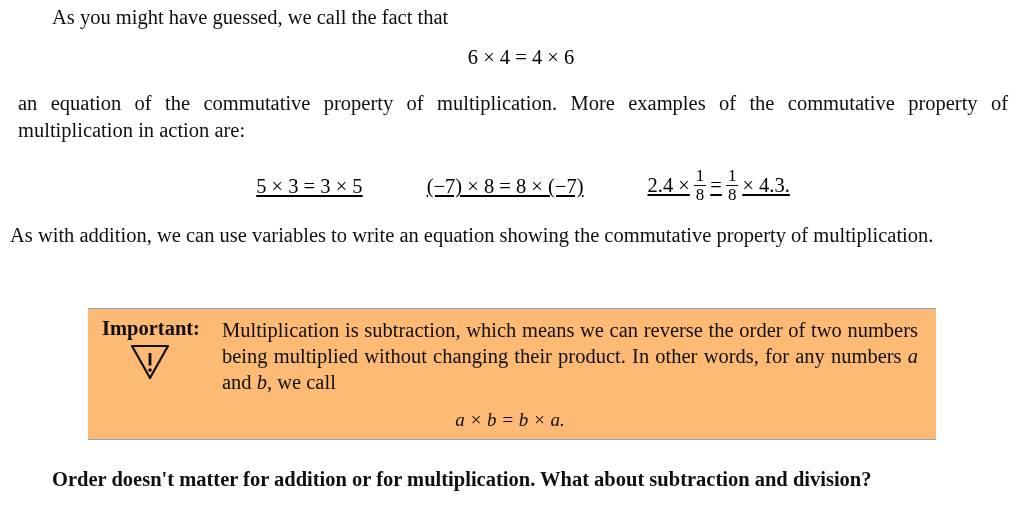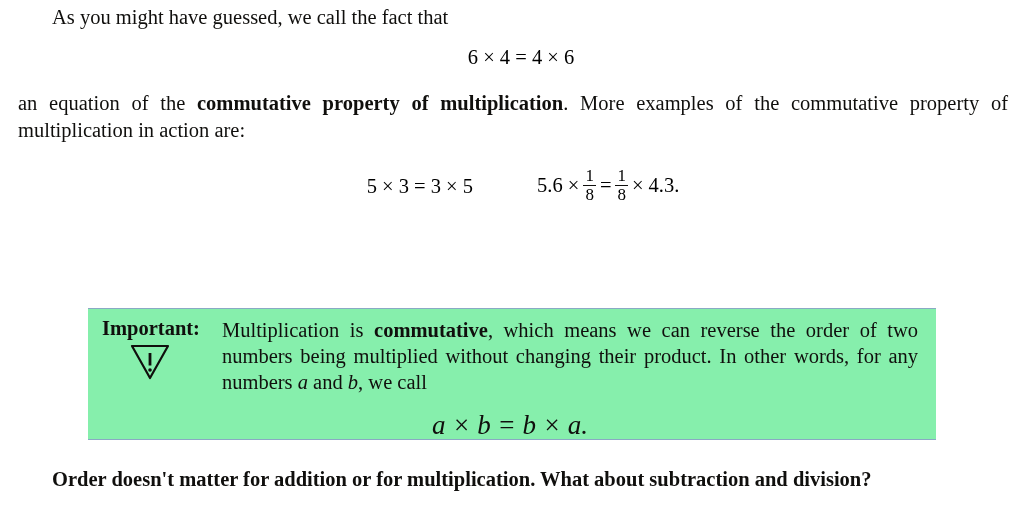--- a/index.html
+++ b/index.html
@@ -55,20 +55,21 @@
     top: 90px;
     width: 990px;
   }
 
   .examples-row {
     position: absolute;
     top: 168px;
     left: 18px;
     width: 990px;
     font-size: 20.5px;
+    text-decoration: underline;
   }
   .examples-inner {
     display: flex;
     justify-content: center;
     align-items: center;
     gap: 64px;
     padding-left: 20px;
   }
   .ex-item { white-space: nowrap; }
 
@@ -93,21 +94,21 @@
     top: 222px;
     width: 1004px;
   }
 
   .important-box {
     position: absolute;
     left: 88px;
     top: 308px;
     width: 848px;
     height: 132px;
-    background: #86efac;
+    background: #fdba74;
     box-sizing: border-box;
     border-top: 1px solid #8aa9c4;
     border-bottom: 1px solid #8aa9c4;
     overflow: hidden;
   }
   .box-grid {
     display: flex;
     padding: 8px 14px 6px 14px;
   }
   .box-label-col {
@@ -128,77 +129,79 @@
   .box-body {
     flex: 1;
     font-size: 20.5px;
     line-height: 1.28;
     color: #100f0d;
     text-align: justify;
     padding-right: 4px;
   }
   .box-eq {
     text-align: center;
-    font-size: 27px;
+    font-size: 19px;
     margin-top: 12px;
     padding-right: 120px;
   }
 
   .p4 {
     position: absolute;
     left: 18px;
     top: 466px;
     width: 990px;
     font-weight: bold;
   }
 
   em.it { font-style: italic; }
-  b.bd { font-weight: bold; }
+  b.bd { font-weight: normal; }
 </style>
 </head>
 <body>
 
 <div class="page">
 
   <div class="para indent-first p1">As you might have guessed, we call the fact that</div>
 
   <div class="eq-center eq1">6 × 4 = 4 × 6</div>
 
   <div class="para p2"><span>an equation of the </span><b class="bd">commutative property of multiplication</b><span>. More examples of the commutative property of multiplication in action are:</span></div>
 
   <div class="examples-row">
     <div class="examples-inner">
       <span class="ex-item">5 × 3 = 3 × 5</span>
+      <span class="ex-item">(−7) × 8 = 8 × (−7)</span>
       <span class="ex-item">
-        <span>5.6 ×</span><span class="frac">
+        <span>2.4 ×</span><span class="frac">
             <span class="num">1</span>
             <span class="den">8</span>
           </span><span>=</span><span class="frac">
             <span class="num">1</span>
             <span class="den">8</span>
           </span><span>× 4.3.</span>
       </span>
     </div>
   </div>
 
+  <div class="para p3">As with addition, we can use variables to write an equation showing the commutative property of multiplication.</div>
 
   <div class="important-box">
     <div class="box-grid">
       <div class="box-label-col">
         <div class="box-label">Important:</div>
         <div class="warn-icon">
           <svg width="44" height="40" viewBox="0 0 44 40" aria-hidden="true">
             <path d="M4 4 L40 4 L22 36 Z" fill="none" stroke="#100f0d" stroke-width="2.2" stroke-linejoin="round"></path>
             <rect x="20.6" y="11" width="2.8" height="12.5" fill="#100f0d"></rect>
             <circle cx="22" cy="28" r="1.8" fill="#100f0d"></circle>
           </svg>
         </div>
       </div>
       <div class="box-body">
-        <span>Multiplication is </span><b class="bd">commutative</b><span>, which means we can reverse the order of two numbers being multiplied without changing their product. In other words, for any numbers </span><em class="it">a</em><span> and </span><em class="it">b</em><span>, we call</span>
+        <span>Multiplication is </span><b class="bd">subtraction</b><span>, which means we can reverse the order of two numbers being multiplied without changing their product. In other words, for any numbers </span><em class="it">a</em><span> and </span><em class="it">b</em><span>, we call</span>
         <div class="box-eq"><em class="it">a × b = b × a.</em></div>
       </div>
     </div>
   </div>
 
   <div class="para indent-first p4">Order doesn't matter for addition or for multiplication. What about subtraction and division?</div>
 
 </div>
 
 </body></html>

